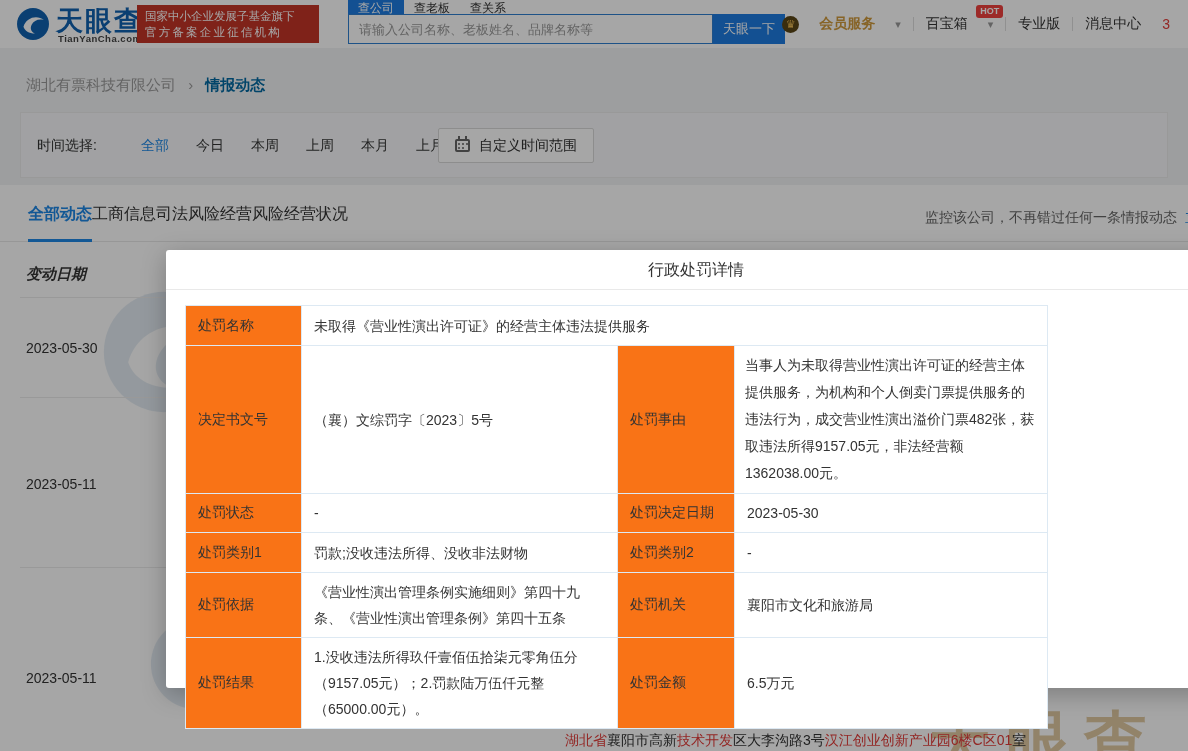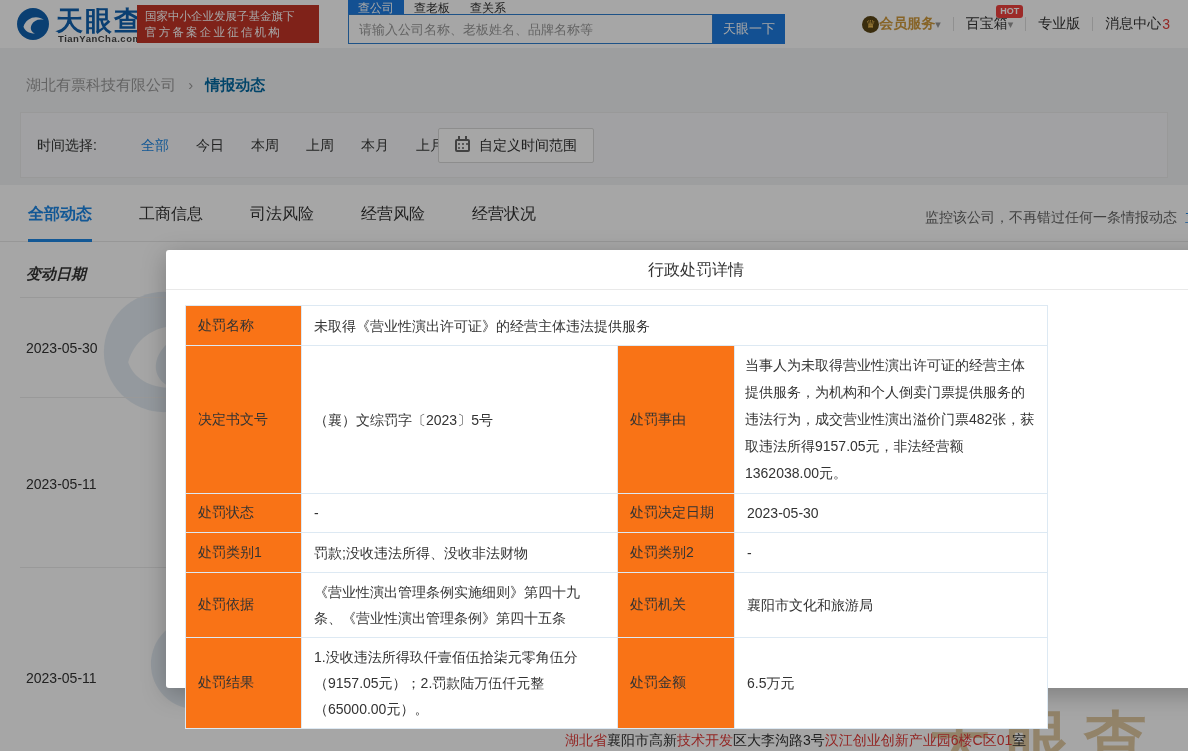--- a/index.html
+++ b/index.html
@@ -18,21 +18,21 @@
   .search-tabs { position:absolute; left:348px; top:-2px; display:flex; font-size:12px; }
   .search-tab { padding:2px 10px 3px; color:#333; cursor:pointer; }
   .search-tab.active { background:#1e7ce0; color:#fff; }
   .search-input { position:absolute; left:348px; top:14px; width:365px; height:30px;
                   border:1px solid #2f7fd0; padding:0 10px; font-size:13px; color:#333; outline:none;
                   font-family:"Liberation Sans","DejaVu Sans",sans-serif; }
   .search-input::placeholder { color:#999; }
   .search-btn { position:absolute; left:713px; top:14px; width:72px; height:30px; background:#1e7ce0;
                 color:#fff; font-size:13px; text-align:center; line-height:30px; cursor:pointer; }
   .top-nav { position:absolute; right:6px; top:0; height:48px; display:flex; align-items:center; font-size:14px; }
-  .top-nav .item { display:flex; align-items:center; gap:0; padding:0 12px; cursor:pointer; position:relative; }
+  .top-nav .item { display:flex; align-items:center; gap:20px; padding:0 12px; cursor:pointer; position:relative; }
   .crown { display:inline-block; width:17px; height:17px; border-radius:50%; background:#5a4516;
            color:#e8b954; font-size:11px; text-align:center; line-height:17px; }
   .vip-label { color:#cf9a3d; font-weight:bold; }
   .chev { color:#999; font-size:11px; }
   .nav-divider { width:1px; height:14px; background:#ddd; }
   .hot-badge { position:absolute; top:-10px; right:2px; background:#f0413e; color:#fff; font-size:9px;
                font-weight:bold; padding:1px 4px 2px; border-radius:3px; }
   .msg-count { color:#e23c39; margin-left:1px; }
 
   
@@ -52,21 +52,21 @@
                border:1px solid #d9d9d9; border-radius:2px; display:flex; align-items:center;
                justify-content:center; gap:9px; font-size:14px; color:#333; cursor:pointer; }
   .cal-icon { position:relative; width:15px; height:13px; border:2px solid #666; border-radius:2px; display:inline-block; }
   .cal-icon::before { content:""; position:absolute; top:-5px; left:1px; width:2px; height:4px; background:#666; box-shadow:7px 0 0 #666; }
   .cal-icon::after { content:""; position:absolute; left:1px; top:2px; width:2px; height:2px; background:#888;
                      box-shadow:4px 0 0 #888, 8px 0 0 #888, 0 4px 0 #888, 4px 4px 0 #888; }
 
   
   .main-card { position:absolute; left:0; top:185px; width:1188px; height:566px; background:#fff; z-index:1; }
   .tabs-row { position:absolute; left:0; top:0; width:1188px; height:57px; border-bottom:1px solid #e8e8e8;
-              display:flex; align-items:flex-start; padding-left:28px; gap:47px; font-size:16px; }
+              display:flex; align-items:flex-start; padding-left:28px; font-size:16px; }
   .tab { color:#333; cursor:pointer; position:relative; height:57px; line-height:57px; }
   .tab.active { color:#1e87e5; font-weight:bold; }
   .tab.active::after { content:""; position:absolute; left:0; right:0; bottom:0; height:3px; background:#1e87e5; }
   .monitor { position:absolute; left:925px; top:24px; font-size:14px; color:#666; white-space:nowrap; }
   .monitor .lnk { color:#1e87e5; margin-left:8px; cursor:pointer; }
   .date-header { position:absolute; left:26px; top:80px; font-size:15px; font-weight:bold; color:#333;font-style:italic; }
   .sep { position:absolute; left:20px; width:1148px; height:1px; background:#ececec; }
   .sep1 { top:112px; } .sep2 { top:212px; } .sep3 { top:382px; }
   .dt { position:absolute; left:26px; font-size:14px; color:#333; }
   .dt1 { top:155px; } .dt2 { top:291px; } .dt3 { top:485px; }

